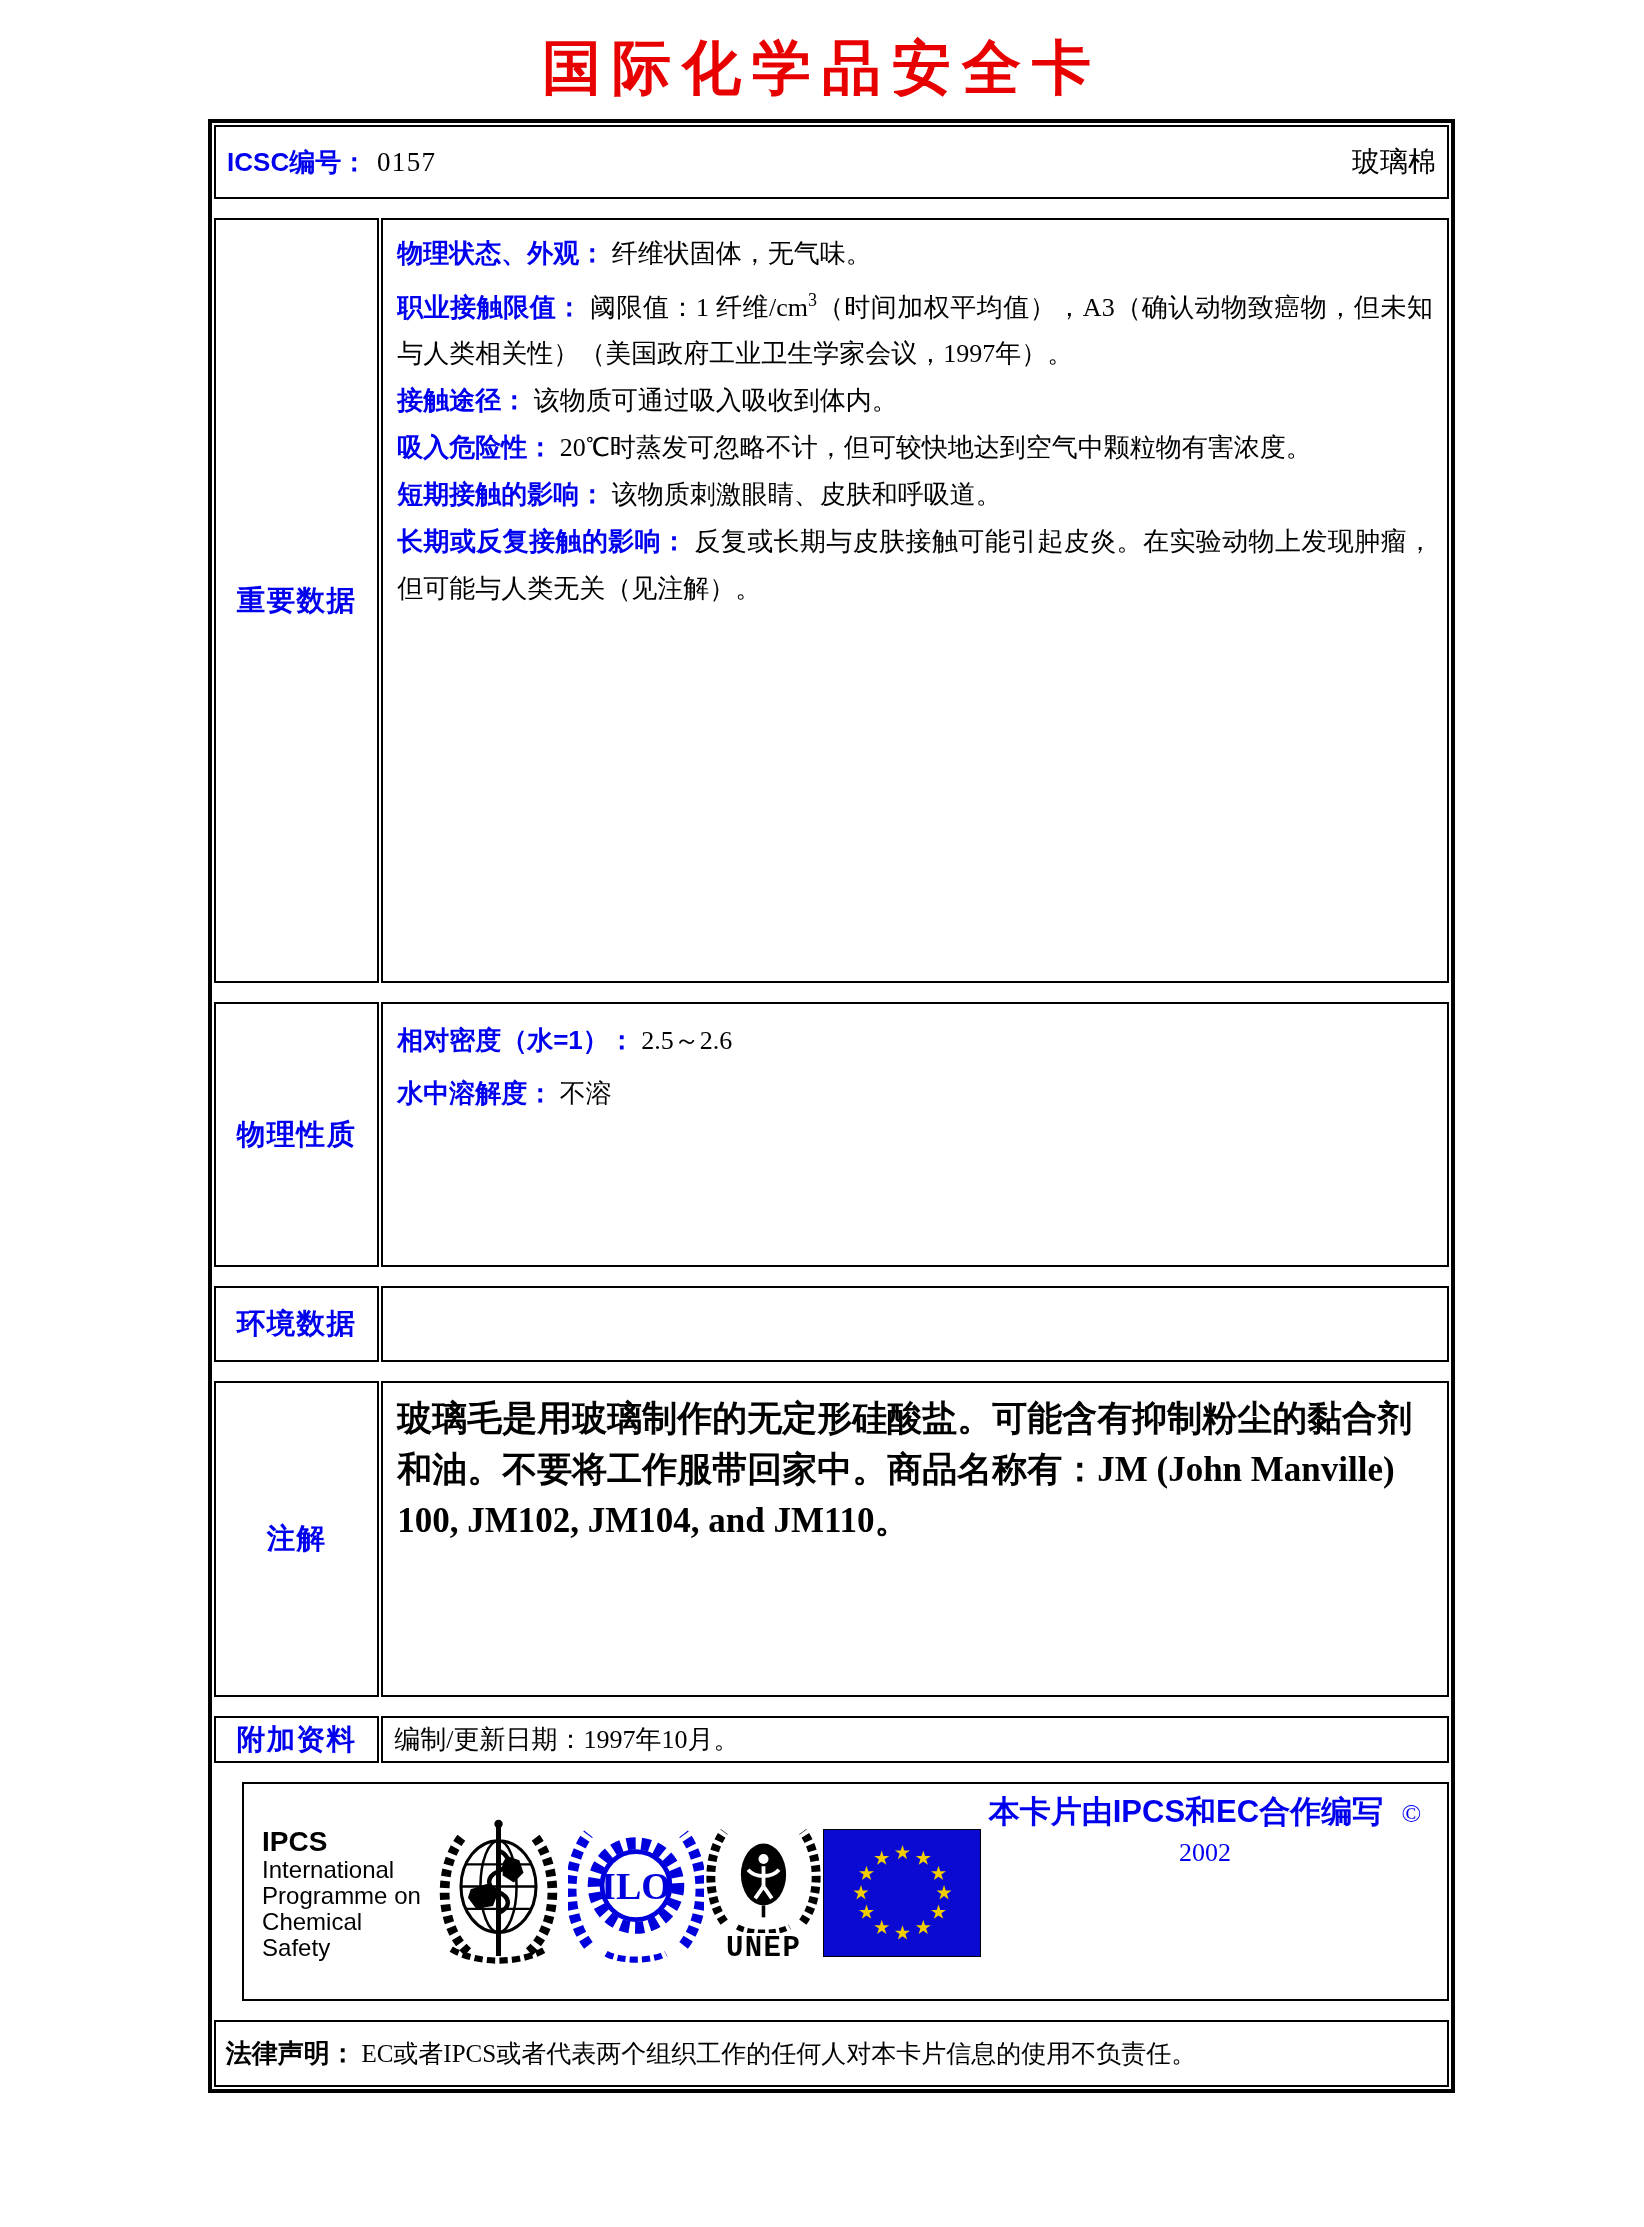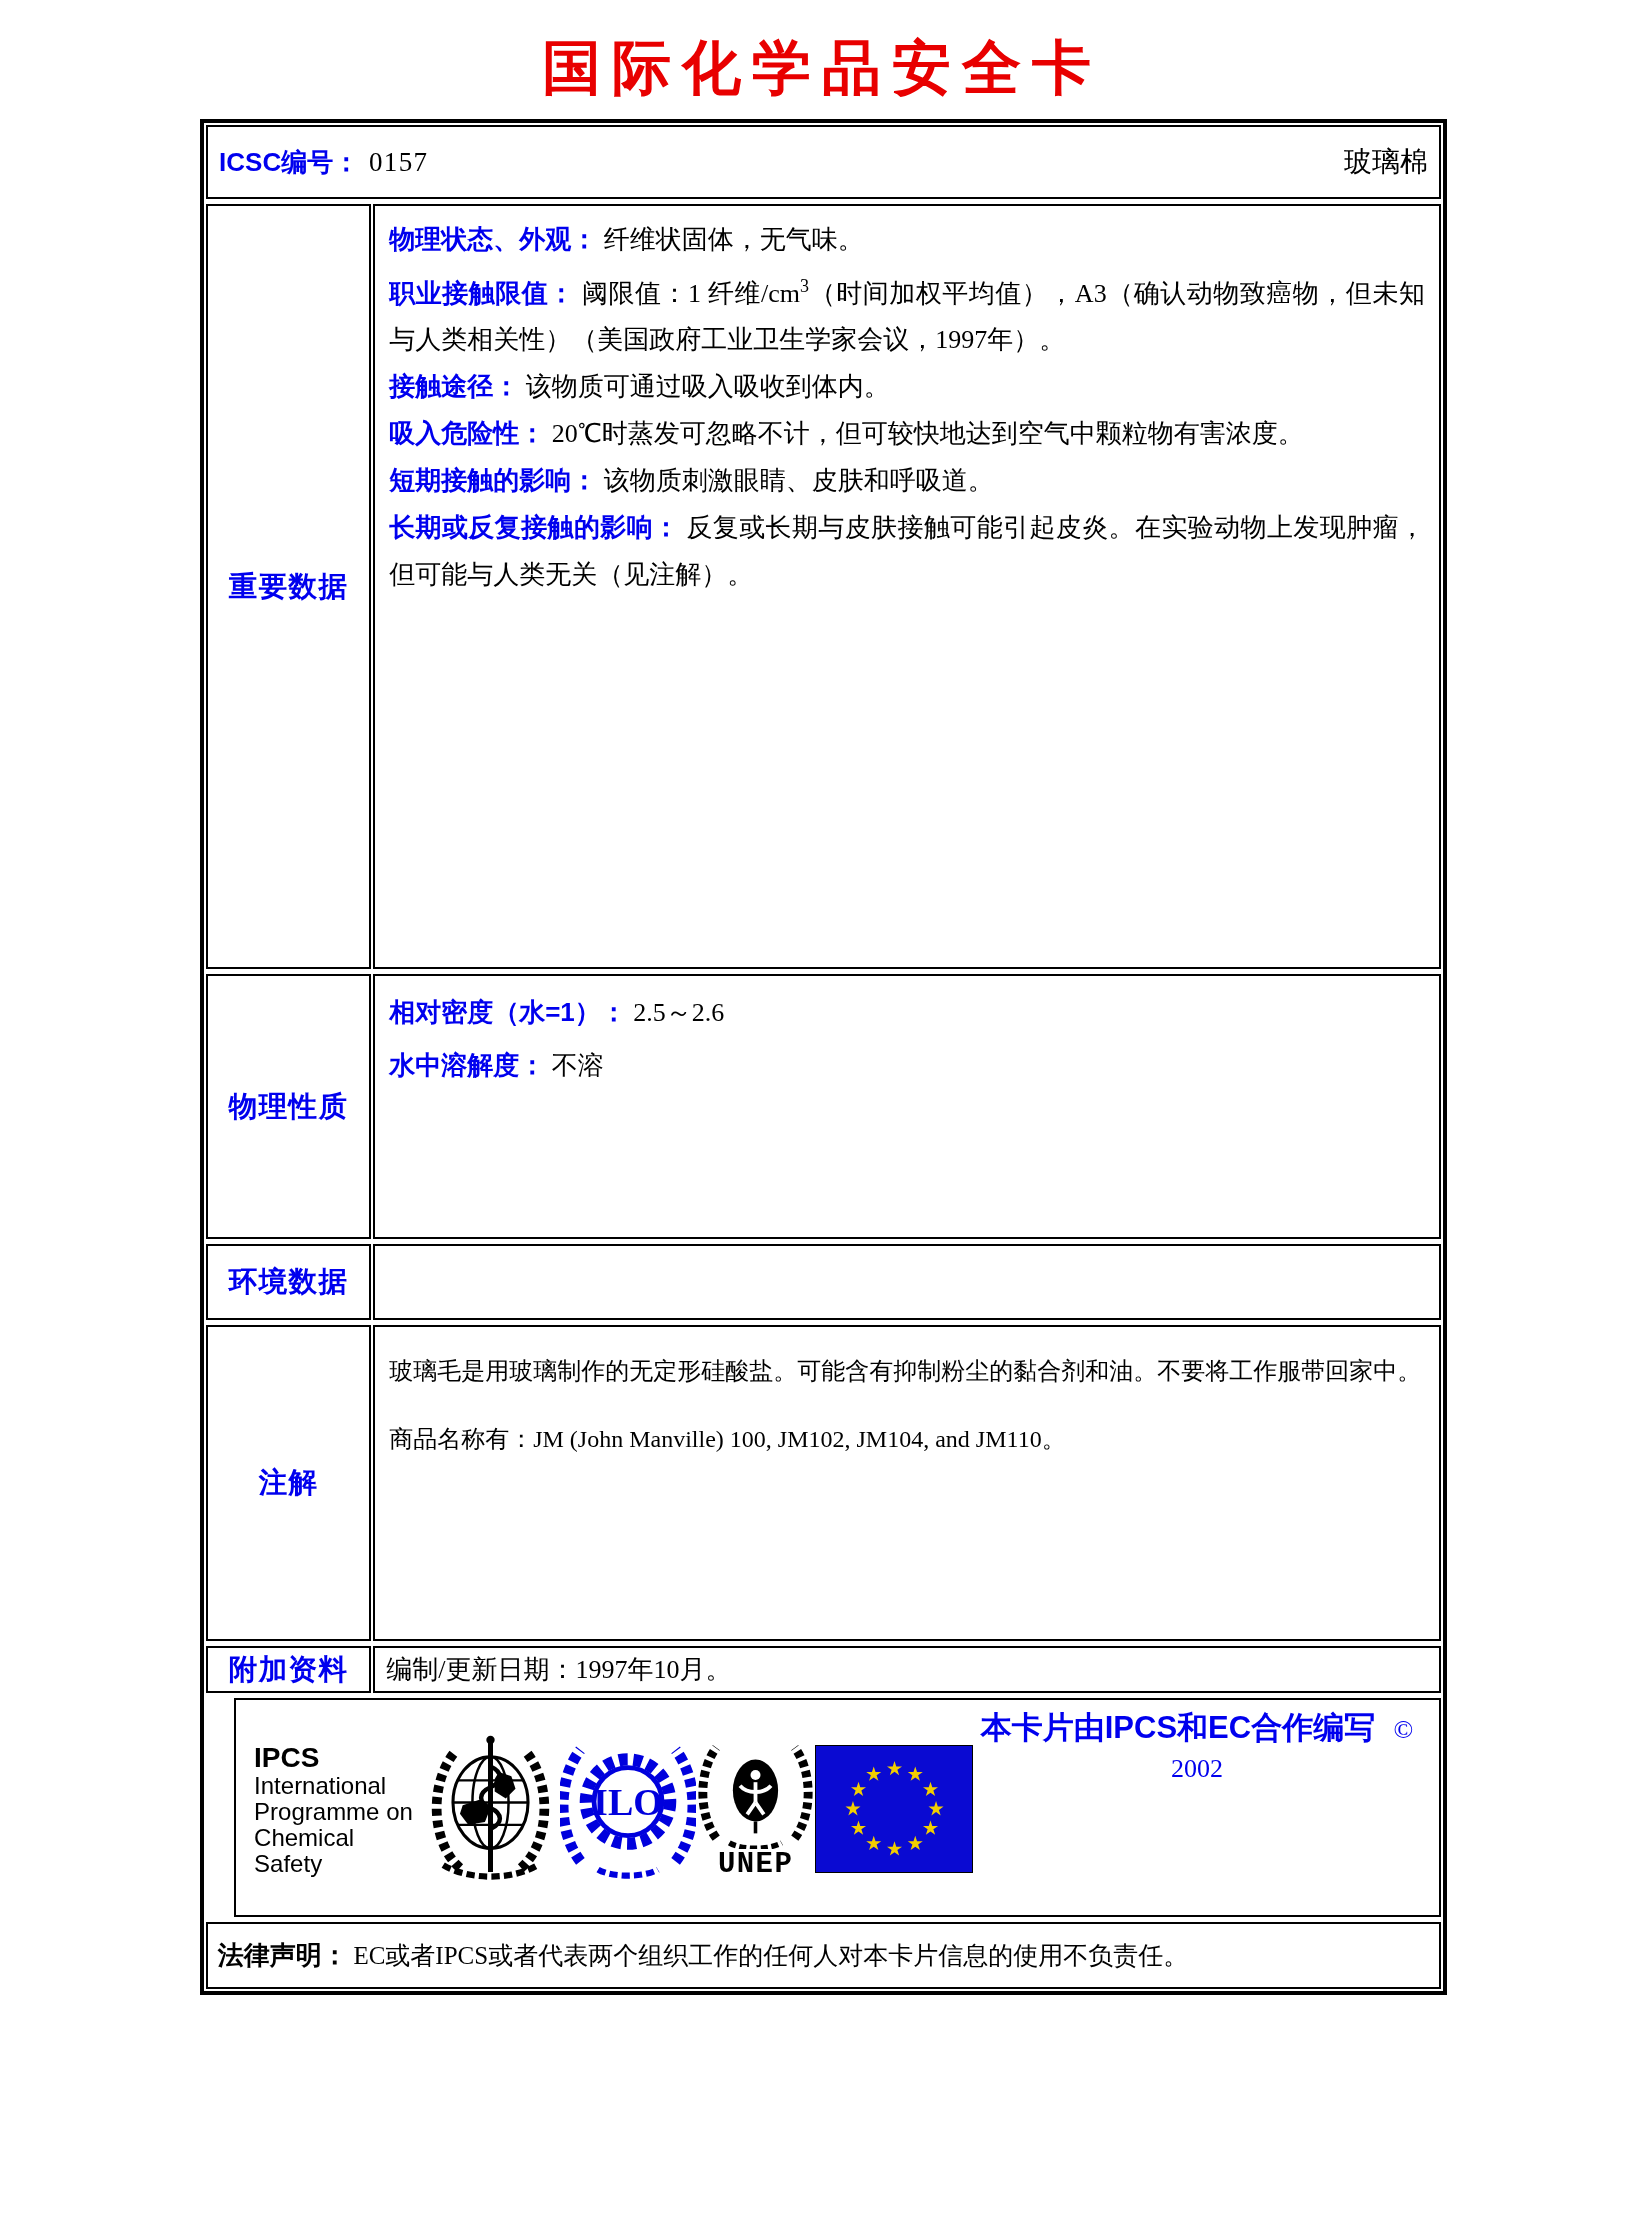--- a/index.html
+++ b/index.html
@@ -7,23 +7,23 @@
   body {
     width:1644px; height:2227px; position:relative;
     font-family:"Liberation Serif", serif; color:#000;
   }
   .page-title {
     margin-top:29px; text-align:center;
     font-family:"Liberation Serif", serif;
     font-size:59px; font-weight:bold; color:#e80000; letter-spacing:11px;
   }
   .card {
-    position:absolute; left:200px; top:119px; width:1247px;
+    position:absolute; left:208px; top:119px; width:1247px;
     border:4.9px solid #000; padding:2.1px;
-    display:flex; flex-direction:column; gap:5px; background:#fff;
+    display:flex; flex-direction:column; gap:19px; background:#fff;
   }
   .row { display:flex; gap:2.1px; }
   .cell { border:2.8px solid #000; background:#fff; }
   .full { flex:1; }
   .label-cell {
     width:165px; flex:none;
     display:flex; align-items:center; justify-content:center;
     font-family:"Liberation Sans", sans-serif; font-weight:bold;
     font-size:28.5px; color:#0000ee; letter-spacing:1.4px; text-align:center;
   }
@@ -44,21 +44,21 @@
 
   .header-cell {
     display:flex; align-items:center; padding:0 11px; font-size:27px;
   }
   .header-cell .num { margin-left:9.7px; letter-spacing:1.4px; }
   .header-cell .name { margin-left:auto; font-size:28px; }
 
   .entry { line-height:47px; font-size:26px; text-align:justify; }
   .entry sup { font-size:18px; }
   .phys .entry { line-height:53px; }
-  .notes-text { line-height:68px; font-size:24px; }
+  .notes-text { line-height:51px; font-size:35px;font-weight:bold; }
 
   .additional-cell { display:flex; align-items:center; padding:0 11px; font-size:26px; }
 
   .footer-cell { display:flex; flex-direction:row; justify-content:space-between; padding:7px 18px 4.2px 18px;margin-left:28px; }
   .logos { display:flex; align-items:center; justify-content:space-between; }
   .ipcs-block { font-family:"Liberation Sans", sans-serif; width:167px; }
   .ipcs-title { font-weight:bold; font-size:28px; line-height:31px; }
   .ipcs-line { font-size:24px; line-height:26px; }
   .unep-block { display:flex; flex-direction:column; align-items:center; }
   .unep-text { font-family:Liberation Mono, monospace; font-weight:bold; font-size:29px; letter-spacing:1.4px; line-height:31px; }

